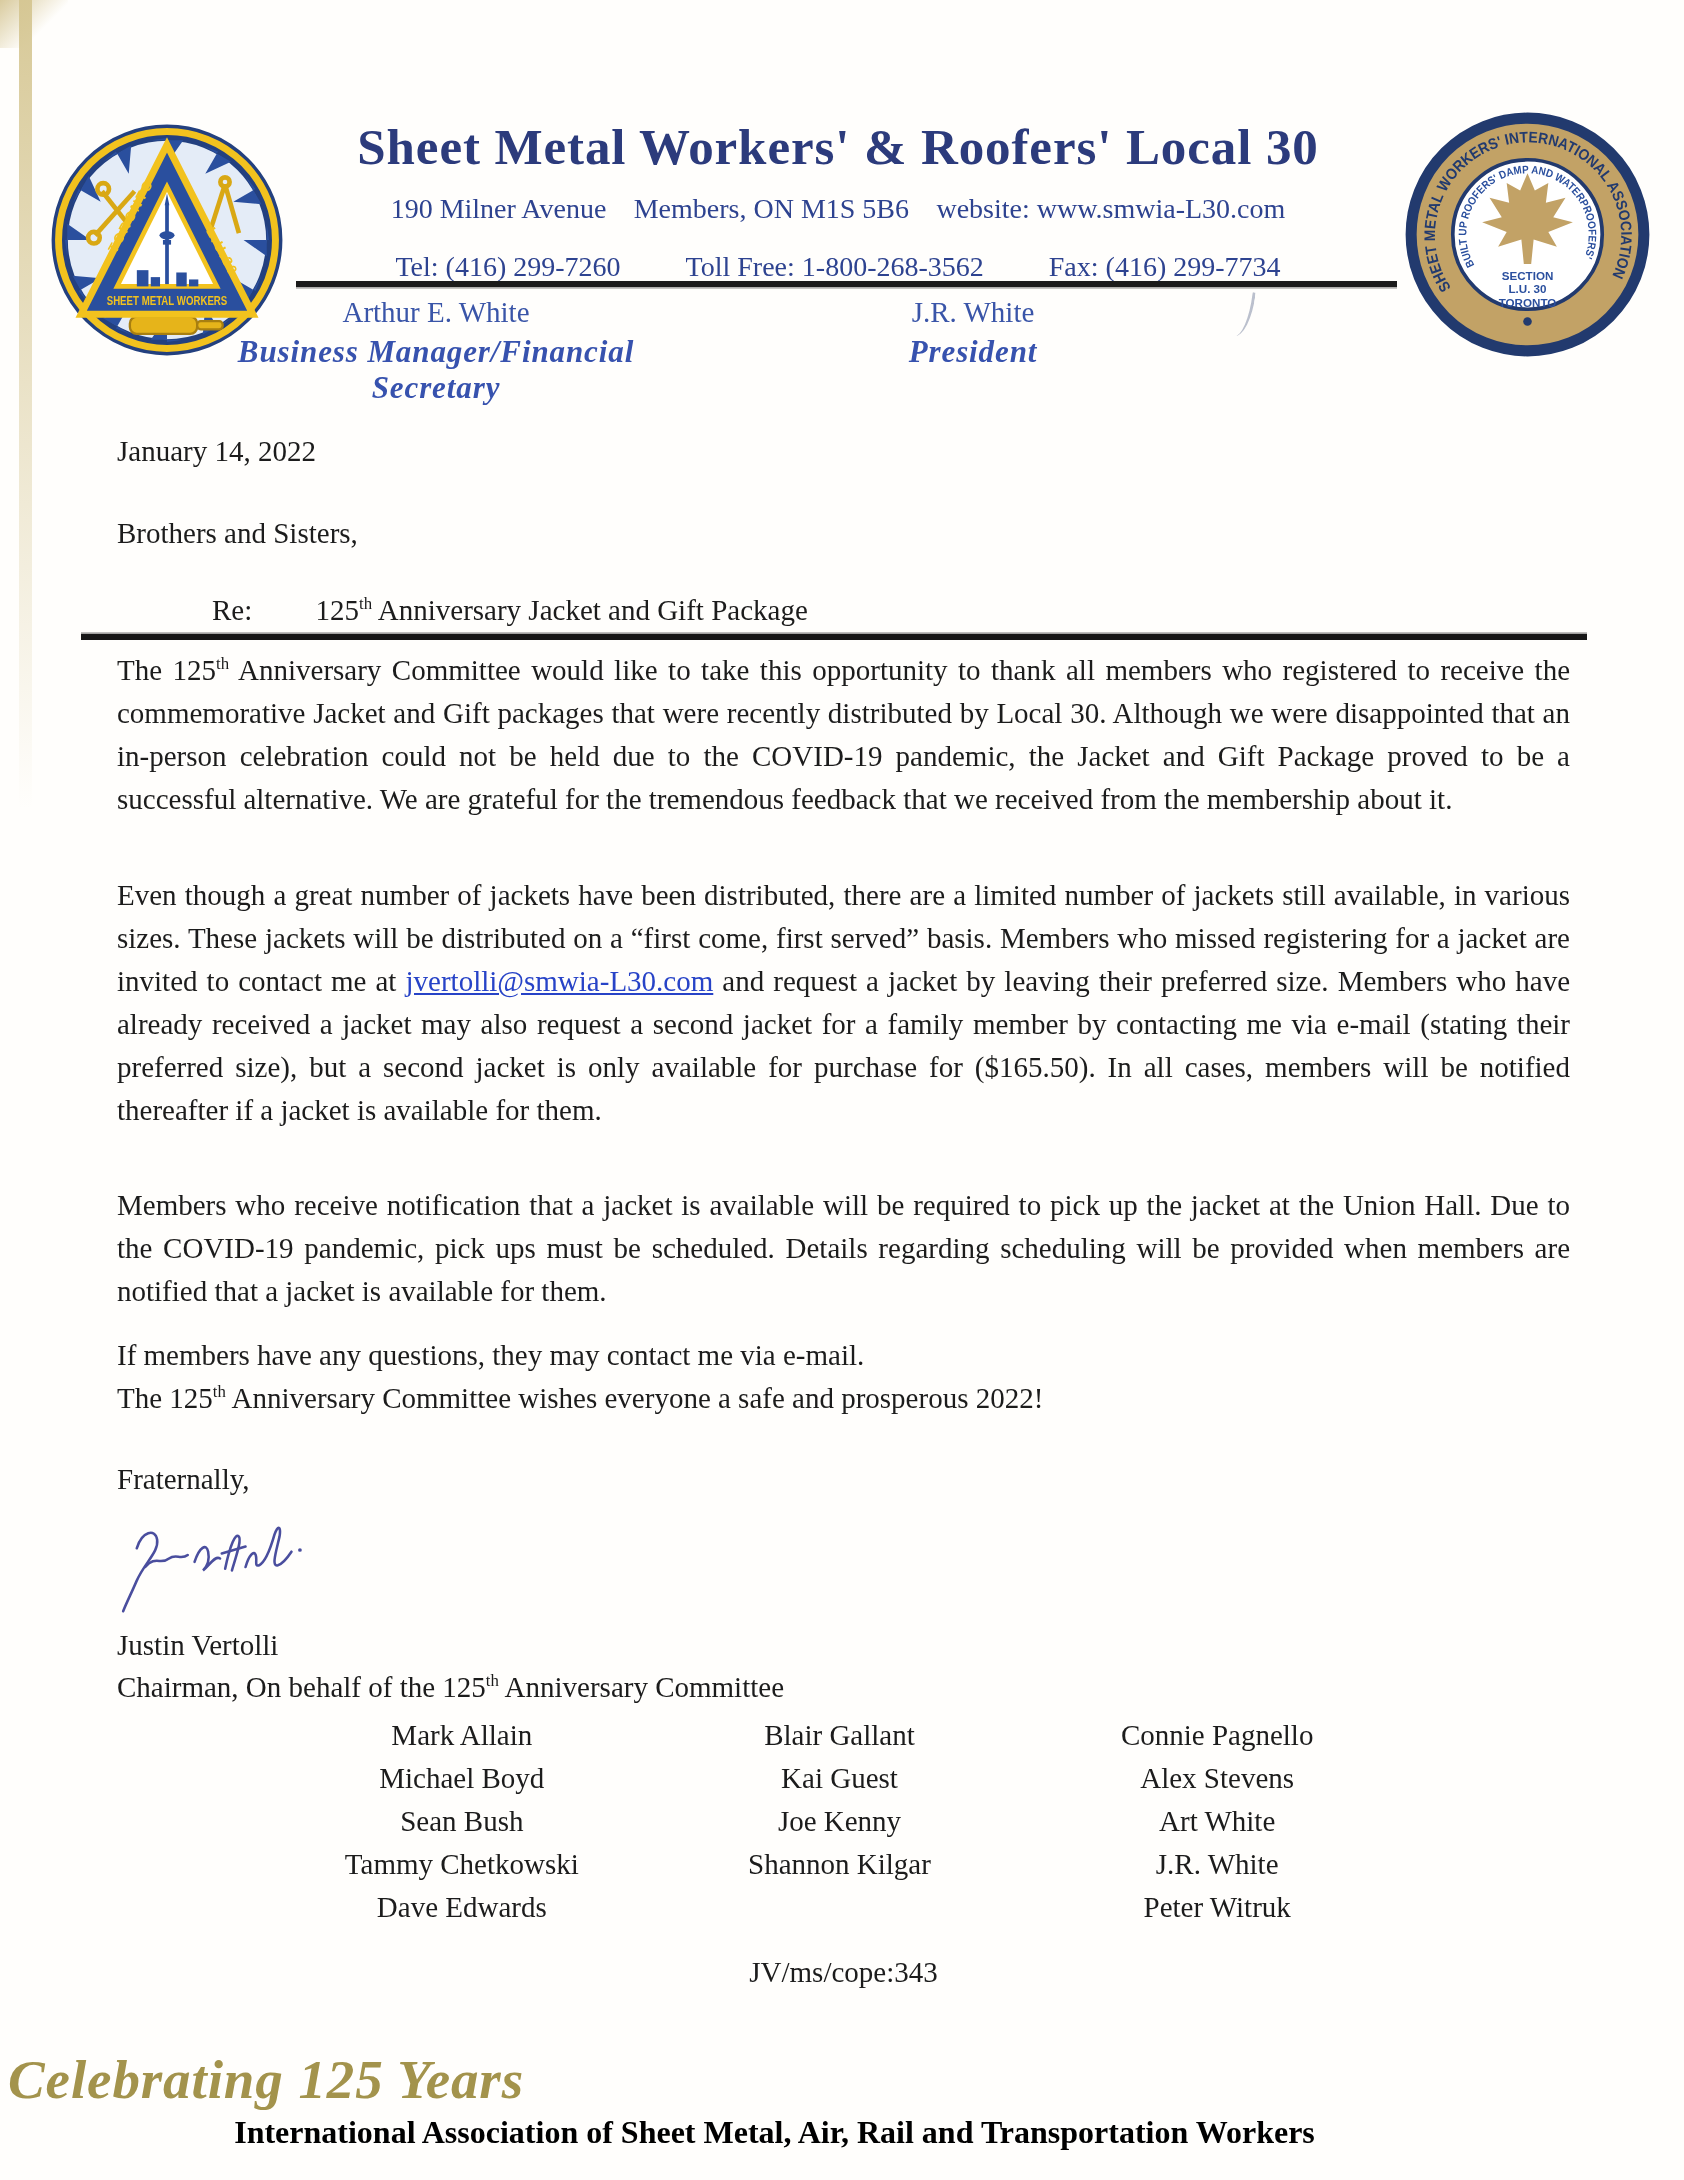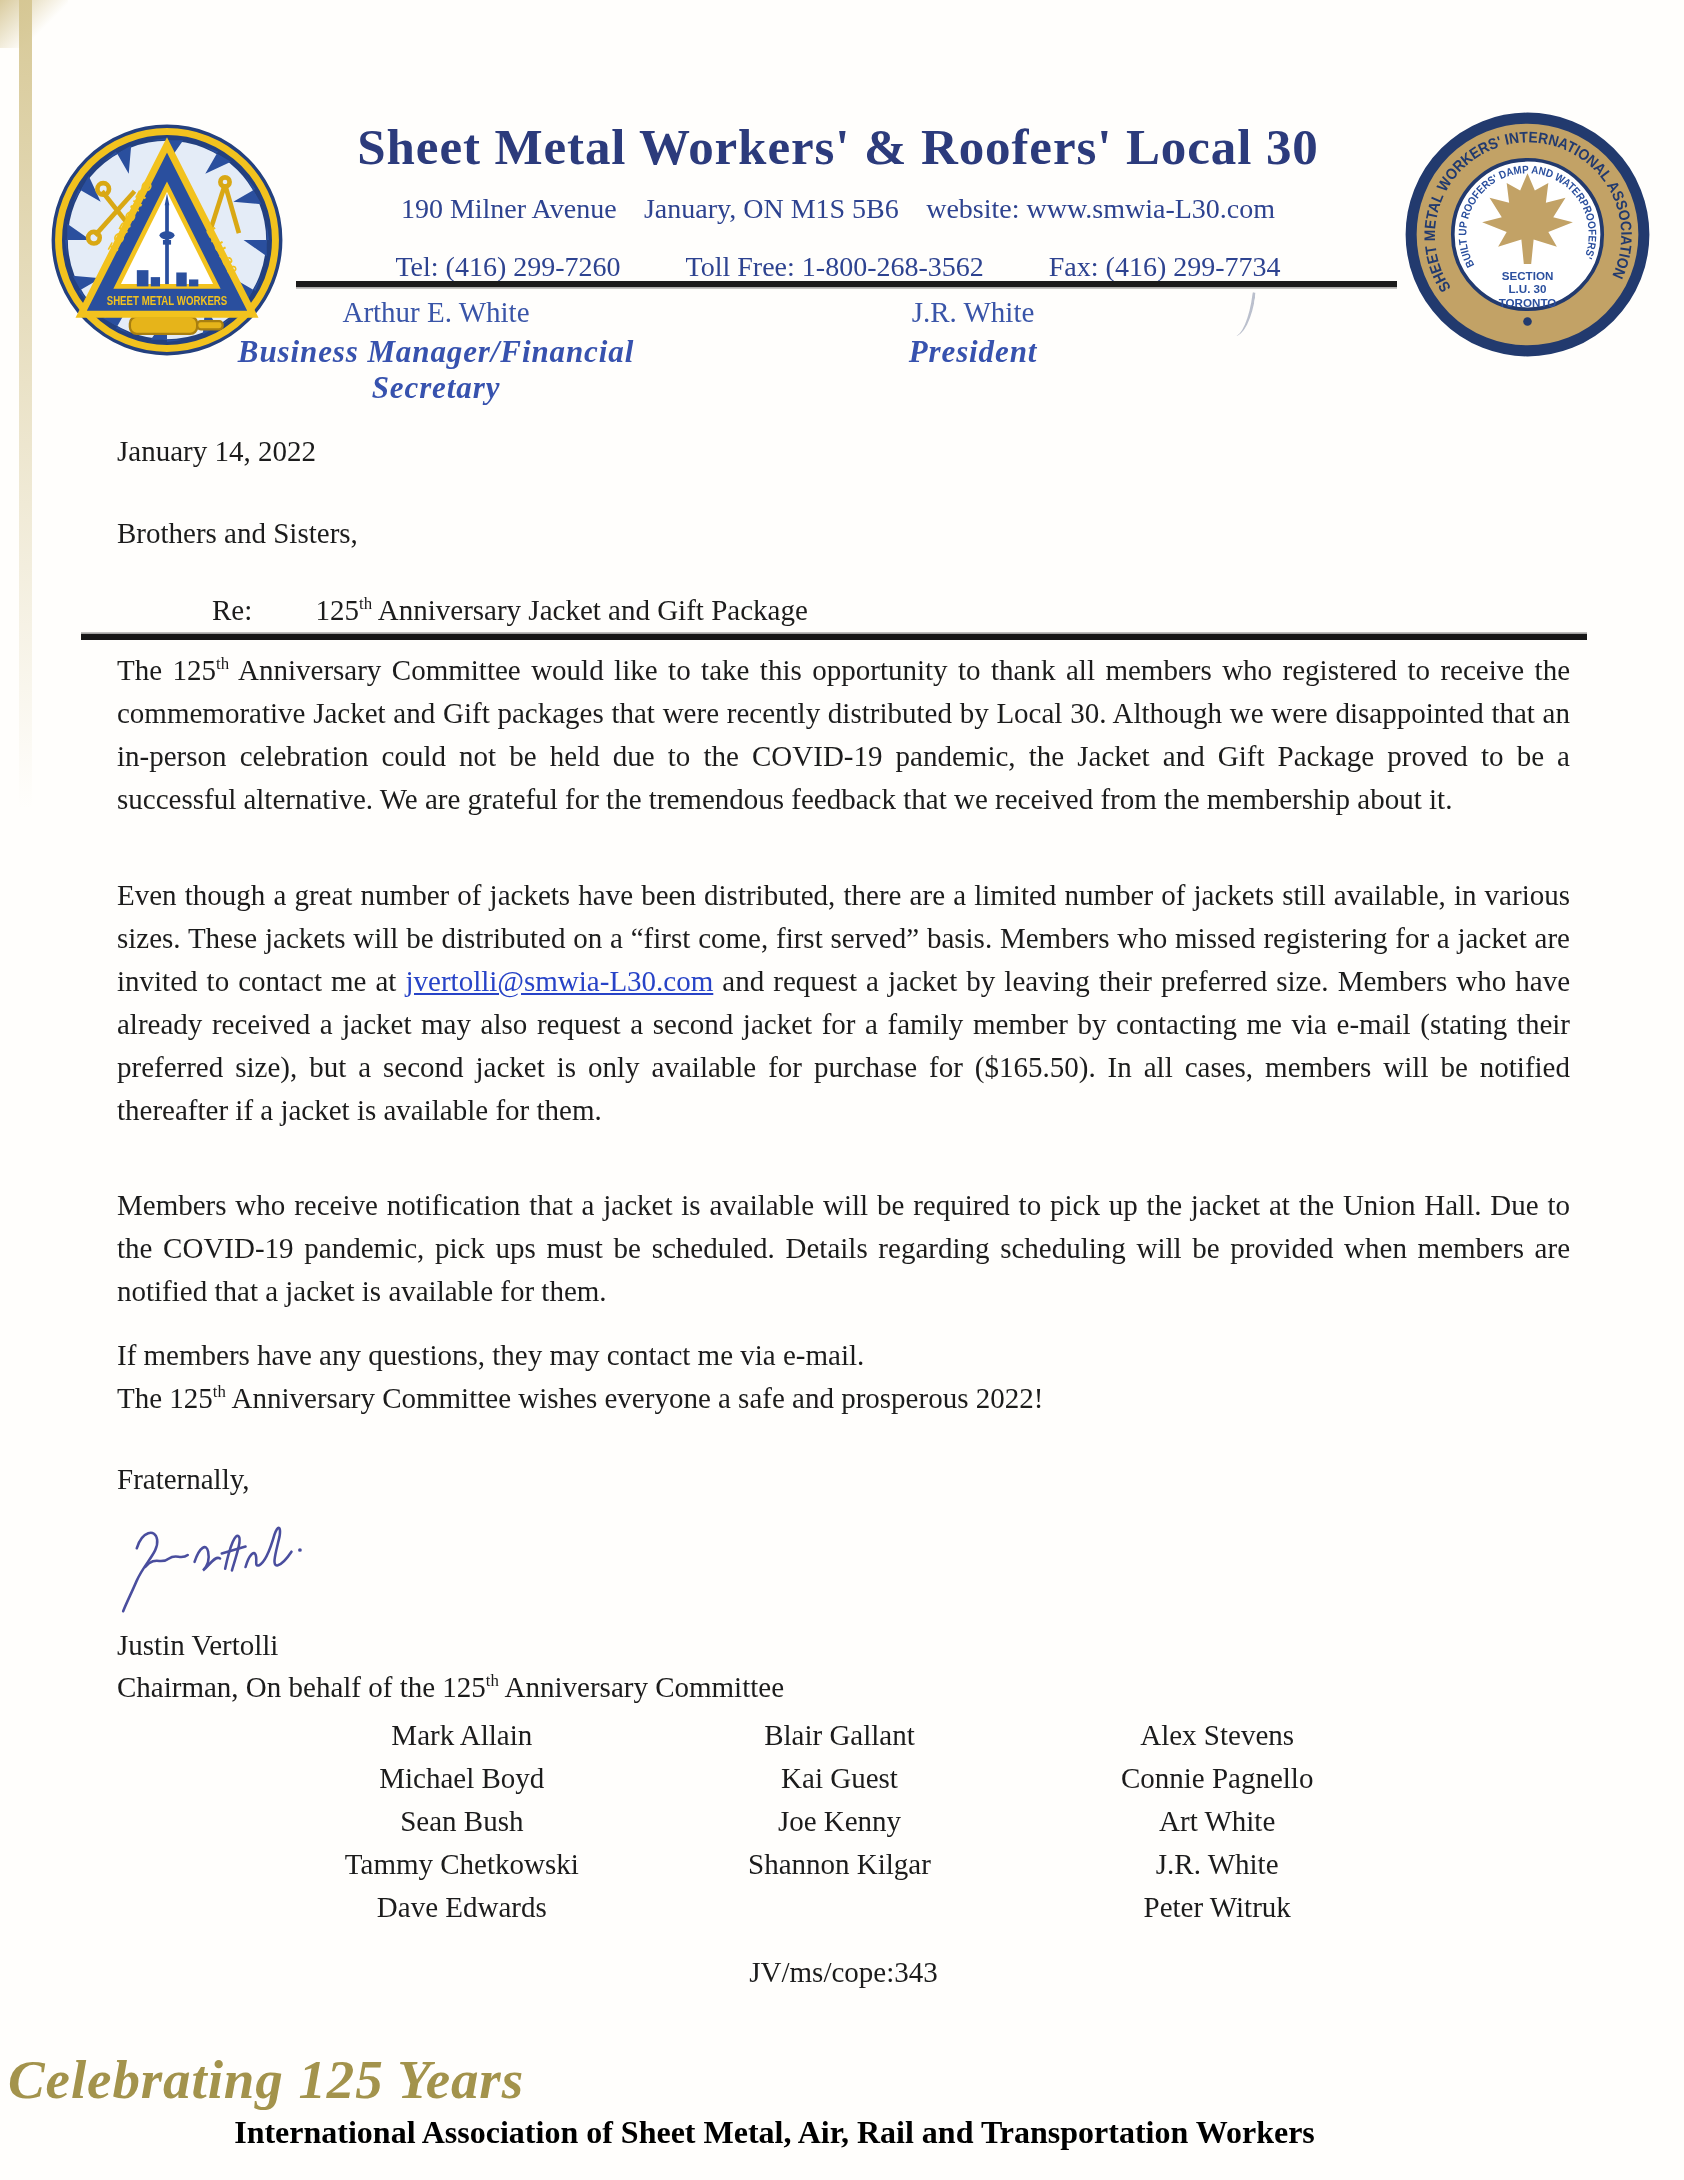--- a/index.html
+++ b/index.html
@@ -153,21 +153,21 @@
       <text x="100" y="148">L.U. 30</text>
       <text x="100" y="159">TORONTO</text>
     </g>
     <circle cx="100" cy="171" r="3.5" fill="#223a6e"></circle>
   </svg>
 
   <div class="head-center">
     <div class="org-name">Sheet Metal Workers' &amp; Roofers' Local 30</div>
     <div class="addr-line">
       <span>190 Milner Avenue</span>
-      <span>January, ON  M1S 5B6</span>
+      <span>Members, ON  M1S 5B6</span>
       <span>website: www.smwia-L30.com</span>
     </div>
     <div class="contact-line">
       <span>Tel: (416) 299-7260</span>
       <span>Toll Free: 1-800-268-3562</span>
       <span>Fax: (416) 299-7734</span>
     </div>
   </div>
   <div class="head-rule"></div>
 
@@ -225,22 +225,22 @@
         <div>Tammy Chetkowski</div>
         <div>Dave Edwards</div>
       </div>
     <div class="committee-col">
         <div>Blair Gallant</div>
         <div>Kai Guest</div>
         <div>Joe Kenny</div>
         <div>Shannon Kilgar</div>
       </div>
     <div class="committee-col">
+        <div>Connie Pagnello</div>
         <div>Alex Stevens</div>
-        <div>Connie Pagnello</div>
         <div>Art White</div>
         <div>J.R. White</div>
         <div>Peter Witruk</div>
       </div>
   </div>
 
   <div class="letter reference">JV/ms/cope:343</div>
 
   <div class="footer-celebrating">Celebrating 125 Years</div>
   <div class="footer-assoc">International Association of Sheet Metal, Air, Rail and Transportation Workers</div>

